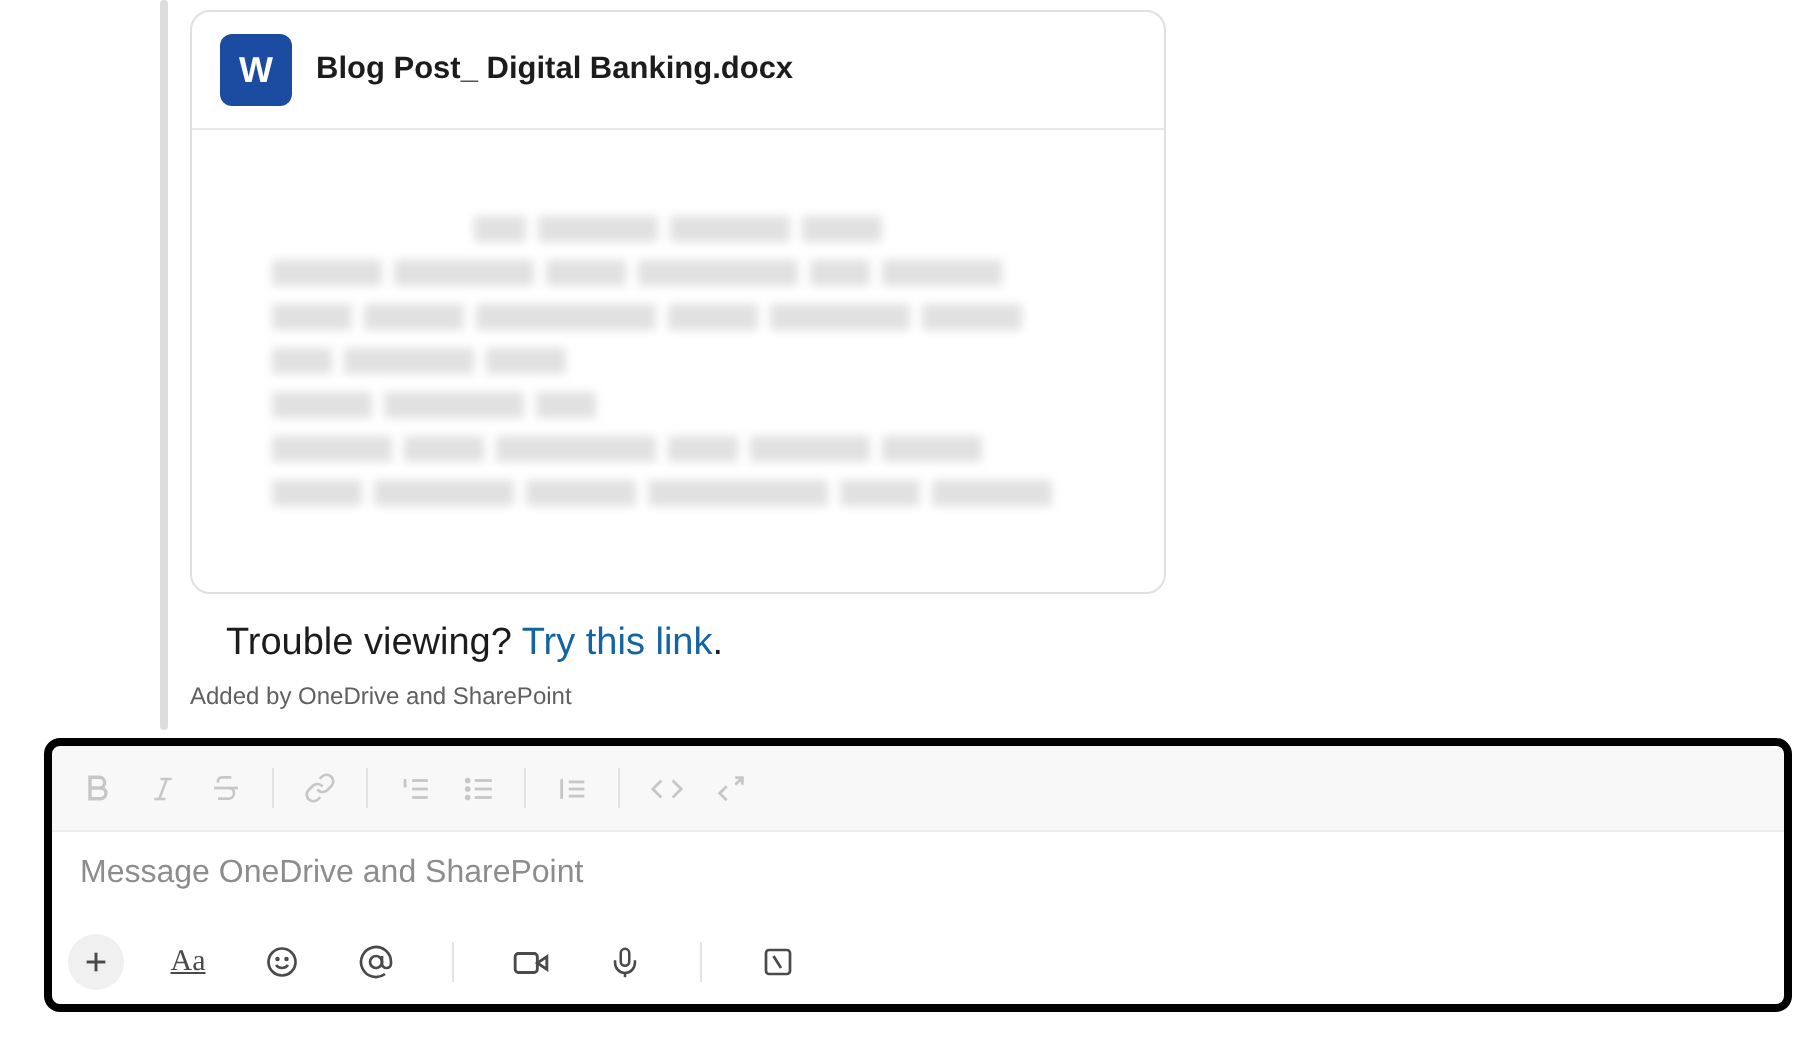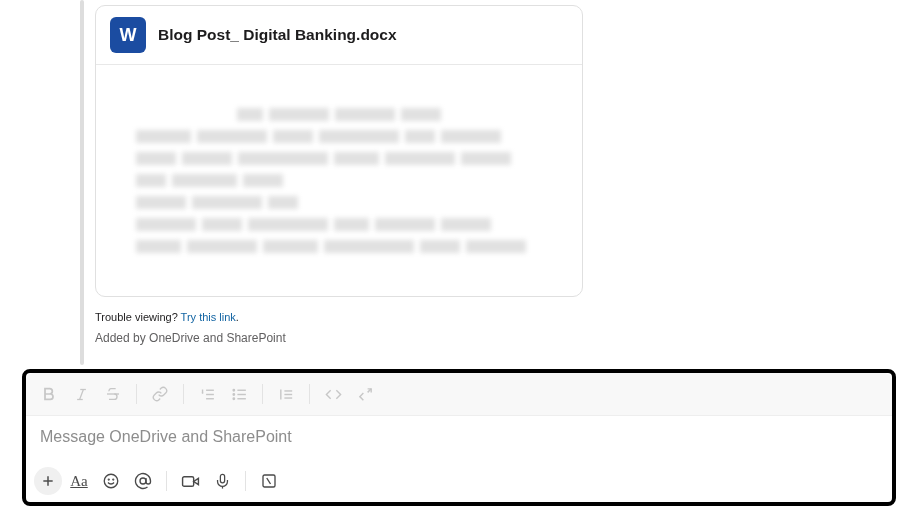--- a/index.html
+++ b/index.html
@@ -68,23 +68,23 @@
     gap: 9px;
   }
   .blur-row { display: flex; gap: 6px; }
   .blur-row.center { justify-content: center; }
   .blk {
     height: 13px;
     background: #e1e1e1;
     filter: blur(2.5px);
   }
   .helper-text {
-    margin-left: 25px;
+    margin-left: 43px;
     margin-top: 14px;
-    font-size: 11px;
+    font-size: 19px;
     color: #1d1c1d;
   }
   .helper-text a { color: #1264a3; text-decoration: none; }
   .added-by {
     margin-left: 25px;
     margin-top: 8px;
     font-size: 12px;
     color: #616061;
   }
   .composer {
@@ -101,21 +101,21 @@
     align-items: center;
     gap: 2px;
     padding: 6px 8px;
     background: #f8f8f8;
     border-bottom: 1px solid #eeeeee;
     border-radius: 8px 8px 0 0;
   }
   .toolbar-bottom {
     display: flex;
     align-items: center;
-    gap: 2px;
+    gap: 17px;
     padding: 6px 8px;
   }
   .tb-btn {
     width: 30px;
     height: 30px;
     display: flex;
     align-items: center;
     justify-content: center;
     color: #c7c7c7;
     border-radius: 4px;

